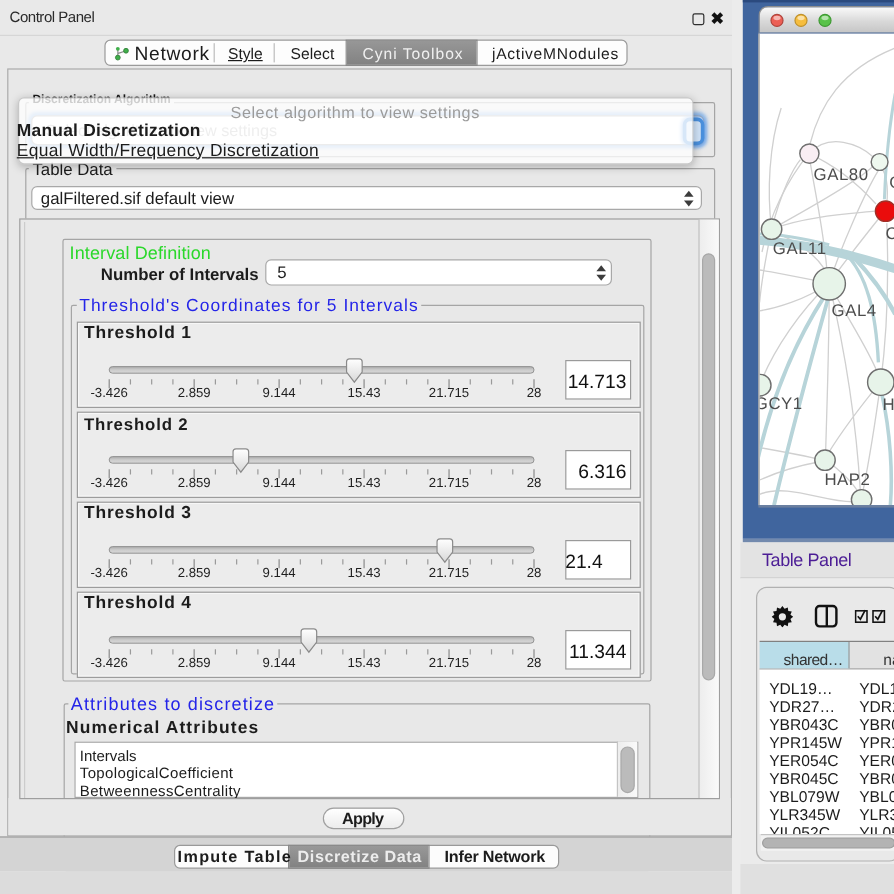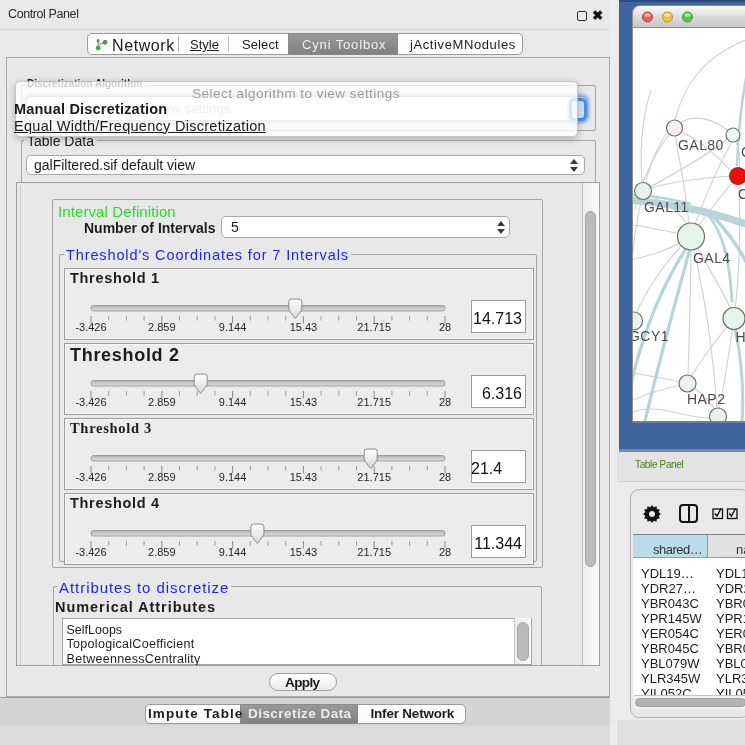--- a/index.html
+++ b/index.html
@@ -66,21 +66,21 @@
 <div class="grp" style="left:52px;top:198.5px;width:491px;height:369.5px;"></div>
 <div class="gtitle txt" style="left:56px;top:191px;font-size:15px;color:#2bd82b;letter-spacing:0.1px;padding:0 2px;margin-top:12px;">Interval Definition</div>
 
 <div class="txt" style="left:84px;top:220px;font-size:14px;font-weight:bold;">Number of Intervals</div>
 <div class="combo" style="left:221px;top:215.5px;width:289px;height:22px;"></div>
 <div class="txt" style="left:231px;top:219px;font-size:14px;">5</div>
 <div class="arrows up" style="left:497px;top:221px;"></div>
 <div class="arrows dn" style="left:497px;top:229px;"></div>
 
 <div class="grp" style="left:59px;top:254px;width:478px;height:308px;"></div>
-<div class="gtitle txt" style="left:64px;top:246.5px;font-size:14.5px;color:#2424e8;letter-spacing:0.88px;padding:0 2px;">Threshold's Coordinates for 7 Intervals</div>
+<div class="gtitle txt" style="left:64px;top:246.5px;font-size:14.5px;color:#2424e8;letter-spacing:0.88px;padding:0 2px;">Threshold's Coordinates for 5 Intervals</div>
 
 <div class="abs" style="left:64px;top:267.5px;width:469.5px;height:72px;background:#ececec;border:1px solid #9c9c9c;box-shadow:inset 0 0 0 1px #f7f7f7;box-sizing:border-box;"></div>
 <div class="txt" style="left:70px;top:269.5px;font-size:14.5px;font-weight:bold;letter-spacing:0.7px;">Threshold 1</div>
 <svg class="abs" style="left:64px;top:267.5px;" width="469.5" height="72" viewBox="0 0 469.5 72">
 <defs>
       <linearGradient id="tg267" x1="0" y1="0" x2="0" y2="1">
         <stop offset="0" stop-color="#ababab"></stop>
         <stop offset="0.5" stop-color="#cccccc"></stop>
         <stop offset="1" stop-color="#d8d8d8"></stop>
       </linearGradient>
@@ -115,21 +115,21 @@
     <text x="97.8" y="62.5" text-anchor="middle" font-size="11" fill="#1f1f1f">2.859</text>
     <text x="168.6" y="62.5" text-anchor="middle" font-size="11" fill="#1f1f1f">9.144</text>
     <text x="239.4" y="62.5" text-anchor="middle" font-size="11" fill="#1f1f1f">15.43</text>
     <text x="310.2" y="62.5" text-anchor="middle" font-size="11" fill="#1f1f1f">21.715</text>
     <text x="381.0" y="62.5" text-anchor="middle" font-size="11" fill="#1f1f1f">28</text>
 <path d="M224.8,33.5 q0,-2.5 2.5,-2.5 l8,0 q2.5,0 2.5,2.5 l0,8.5 l-6.5,8.5 l-6.5,-8.5 z" fill="url(#th267)" stroke="#8a8a8a" stroke-width="1"></path>
 </svg>
 <div class="abs" style="left:471px;top:300.0px;width:55px;height:33px;background:#fff;border:1px solid #9a9a9a;box-sizing:border-box;"></div>
 <div class="txt" style="left:471px;top:309.5px;width:51px;text-align:right;font-size:16px;color:#111;">14.713</div>
 <div class="abs" style="left:64px;top:342.5px;width:469.5px;height:72px;background:#ececec;border:1px solid #9c9c9c;box-shadow:inset 0 0 0 1px #f7f7f7;box-sizing:border-box;"></div>
-<div class="txt" style="left:70px;top:344.5px;font-size:18px;font-weight:bold;letter-spacing:0.7px;">Threshold 2</div>
+<div class="txt" style="left:70px;top:344.5px;font-size:14px;font-weight:bold;letter-spacing:0.7px;">Threshold 2</div>
 <svg class="abs" style="left:64px;top:342.5px;" width="469.5" height="72" viewBox="0 0 469.5 72">
 <defs>
       <linearGradient id="tg342" x1="0" y1="0" x2="0" y2="1">
         <stop offset="0" stop-color="#ababab"></stop>
         <stop offset="0.5" stop-color="#cccccc"></stop>
         <stop offset="1" stop-color="#d8d8d8"></stop>
       </linearGradient>
 <linearGradient id="th342" x1="0" y1="0" x2="0" y2="1">
         <stop offset="0" stop-color="#ffffff"></stop>
         <stop offset="1" stop-color="#d8d8d8"></stop>
@@ -161,21 +161,21 @@
     <text x="97.8" y="62.5" text-anchor="middle" font-size="11" fill="#1f1f1f">2.859</text>
     <text x="168.6" y="62.5" text-anchor="middle" font-size="11" fill="#1f1f1f">9.144</text>
     <text x="239.4" y="62.5" text-anchor="middle" font-size="11" fill="#1f1f1f">15.43</text>
     <text x="310.2" y="62.5" text-anchor="middle" font-size="11" fill="#1f1f1f">21.715</text>
     <text x="381.0" y="62.5" text-anchor="middle" font-size="11" fill="#1f1f1f">28</text>
 <path d="M130.2,33.5 q0,-2.5 2.5,-2.5 l8,0 q2.5,0 2.5,2.5 l0,8.5 l-6.5,8.5 l-6.5,-8.5 z" fill="url(#th342)" stroke="#8a8a8a" stroke-width="1"></path>
 </svg>
 <div class="abs" style="left:471px;top:375.0px;width:55px;height:33px;background:#fff;border:1px solid #9a9a9a;box-sizing:border-box;"></div>
 <div class="txt" style="left:471px;top:384.5px;width:51px;text-align:right;font-size:16px;color:#111;">6.316</div>
 <div class="abs" style="left:64px;top:417.5px;width:469.5px;height:72px;background:#ececec;border:1px solid #9c9c9c;box-shadow:inset 0 0 0 1px #f7f7f7;box-sizing:border-box;"></div>
-<div class="txt" style="left:70px;top:419.5px;font-size:14.5px;font-weight:bold;letter-spacing:0.7px;font-family:Liberation Serif, serif;">Threshold 3</div>
+<div class="txt" style="left:70px;top:419.5px;font-size:14.5px;font-weight:bold;letter-spacing:0.7px;">Threshold 3</div>
 <svg class="abs" style="left:64px;top:417.5px;" width="469.5" height="72" viewBox="0 0 469.5 72">
 <defs>
       <linearGradient id="tg417" x1="0" y1="0" x2="0" y2="1">
         <stop offset="0" stop-color="#ababab"></stop>
         <stop offset="0.5" stop-color="#cccccc"></stop>
         <stop offset="1" stop-color="#d8d8d8"></stop>
       </linearGradient>
 <linearGradient id="th417" x1="0" y1="0" x2="0" y2="1">
         <stop offset="0" stop-color="#ffffff"></stop>
         <stop offset="1" stop-color="#d8d8d8"></stop>
@@ -257,21 +257,21 @@
     <text x="381.0" y="62.5" text-anchor="middle" font-size="11" fill="#1f1f1f">28</text>
 <path d="M186.9,33.5 q0,-2.5 2.5,-2.5 l8,0 q2.5,0 2.5,2.5 l0,8.5 l-6.5,8.5 l-6.5,-8.5 z" fill="url(#th492)" stroke="#8a8a8a" stroke-width="1"></path>
 </svg>
 <div class="abs" style="left:471px;top:525.0px;width:55px;height:33px;background:#fff;border:1px solid #9a9a9a;box-sizing:border-box;"></div>
 <div class="txt" style="left:471px;top:534.5px;width:51px;text-align:right;font-size:16px;color:#111;">11.344</div>
 
 <div class="grp" style="left:53px;top:586px;width:489px;height:140px;"></div>
 <div class="gtitle txt" style="left:57px;top:579px;font-size:15px;color:#2424e8;letter-spacing:0.95px;padding:0 2px;">Attributes to discretize</div>
 <div class="txt" style="left:55px;top:599px;font-size:14.5px;font-weight:bold;letter-spacing:0.95px;">Numerical Attributes</div>
 <div class="abs" style="left:61.5px;top:618px;width:470px;height:47px;background:#fff;border:1px solid #a6a6a6;box-sizing:border-box;"></div>
-<div class="txt" style="left:66.5px;top:622.5px;font-size:12.5px;">SelfLoops</div>
+<div class="txt" style="left:66.5px;top:622.5px;font-size:12.5px;">Intervals</div>
 <div class="txt" style="left:66.5px;top:637.2px;font-size:12.5px;letter-spacing:0.3px;">TopologicalCoefficient</div>
 <div class="txt" style="left:66.5px;top:651.9px;font-size:12.5px;letter-spacing:0.3px;">BetweennessCentrality</div>
 <div class="abs" style="left:514px;top:618px;width:17px;height:46px;background:linear-gradient(90deg,#ededed,#fafafa);border-left:1px solid #c4c4c4;box-sizing:border-box;"></div>
 <div class="abs" style="left:516.5px;top:621.5px;width:12px;height:39px;background:#bbbbbb;border:1px solid #a8a8a8;border-radius:6px;box-sizing:border-box;"></div>
 
 <div class="abs" style="left:7px;top:665px;width:602px;height:31px;background:#e8e8e8;"></div>
 <div class="abs" style="left:16px;top:665px;width:584px;height:1px;background:#9e9e9e;"></div>
 
 <div class="abs" style="left:269px;top:672.5px;width:67.5px;height:18.5px;background:linear-gradient(180deg,#ffffff,#ececec);border:1px solid #a0a0a0;border-radius:9px;box-sizing:border-box;"></div>
 <div class="txt" style="left:285px;top:674.5px;font-size:13.5px;font-weight:600;letter-spacing:-0.6px;">Apply</div>
@@ -365,21 +365,21 @@
   <text x="692" y="263">GAL4</text>
   <text x="628" y="341">GCY1</text>
   <text x="734.5" y="342">H</text>
   <text x="686" y="404">HAP2</text>
  </g>
 </svg>
 </div>
 <div class="abs" style="left:632px;top:421px;width:113px;height:2px;background:#6b7f9f;"></div>
 
 <div class="abs" style="left:617px;top:452px;width:128px;height:30px;background:#e3e3e3;border-bottom:1px solid #cfcfcf;box-sizing:border-box;"></div>
-<div class="txt" style="left:635px;top:459px;font-size:10px;color:#4d7c0f;letter-spacing:-0.35px;">Table Panel</div>
+<div class="txt" style="left:635px;top:459px;font-size:15px;color:#4c1d95;letter-spacing:-0.35px;">Table Panel</div>
 <div class="abs" style="left:617px;top:482px;width:128px;height:263px;background:#ebebeb;"></div>
 <div class="abs" style="left:629.5px;top:488.5px;width:120px;height:229px;background:#e9e9e9;border:1.5px solid #b1b1b1;border-radius:9px;box-sizing:border-box;"></div>
 
 <svg class="abs" style="left:643px;top:505px;" width="18" height="18" viewBox="0 0 18 18">
  <path fill="#111" d="M9,0 L10.8,2.3 L13.5,1.2 L13.9,4.1 L16.8,4.5 L15.7,7.2 L18,9 L15.7,10.8 L16.8,13.5 L13.9,13.9 L13.5,16.8 L10.8,15.7 L9,18 L7.2,15.7 L4.5,16.8 L4.1,13.9 L1.2,13.5 L2.3,10.8 L0,9 L2.3,7.2 L1.2,4.5 L4.1,4.1 L4.5,1.2 L7.2,2.3 Z"></path>
  <circle cx="9" cy="9" r="3" fill="#e9e9e9"></circle>
 </svg>
 <div class="abs" style="left:679px;top:504px;width:19px;height:19px;border:2.5px solid #111;border-radius:4px;box-sizing:border-box;"></div>
 <div class="abs" style="left:687.5px;top:505px;width:2.5px;height:17px;background:#111;"></div>
 <svg class="abs" style="left:712px;top:507px;" width="32" height="13" viewBox="0 0 32 13">

